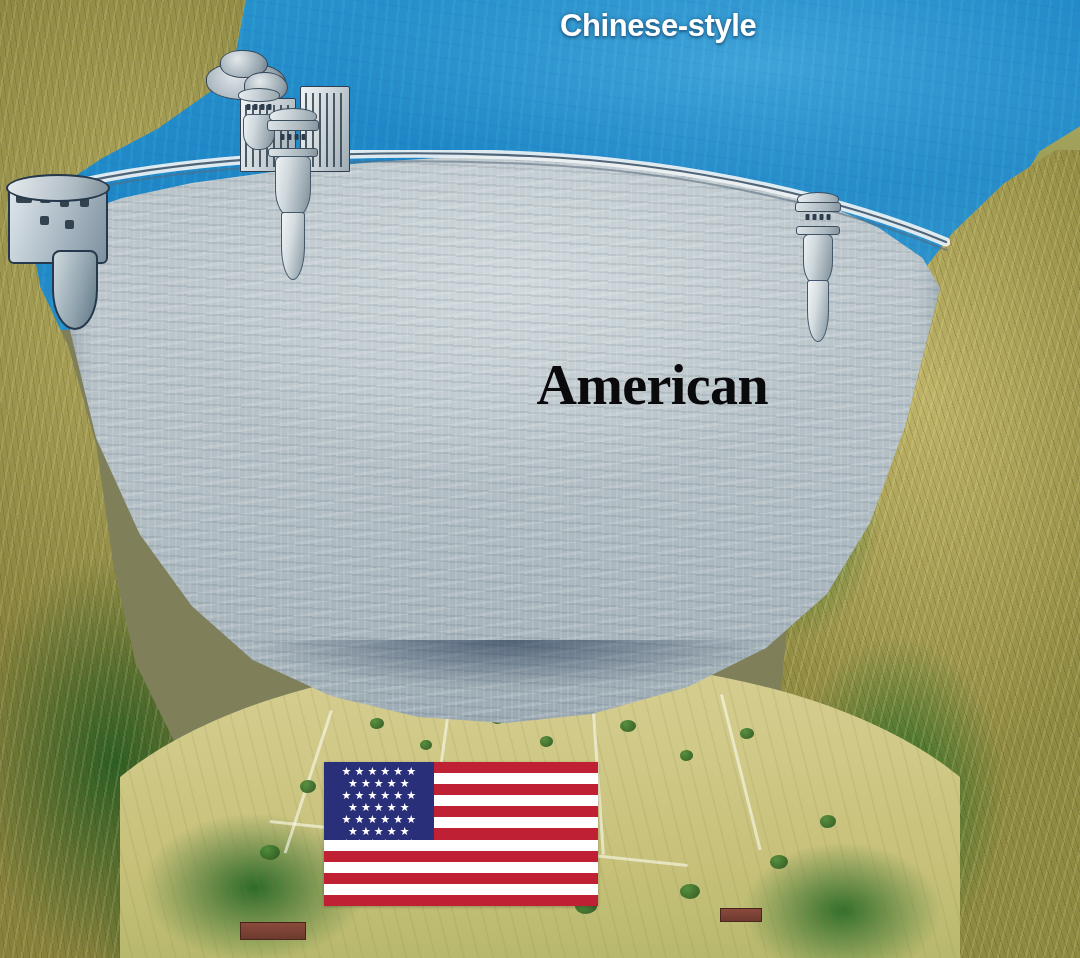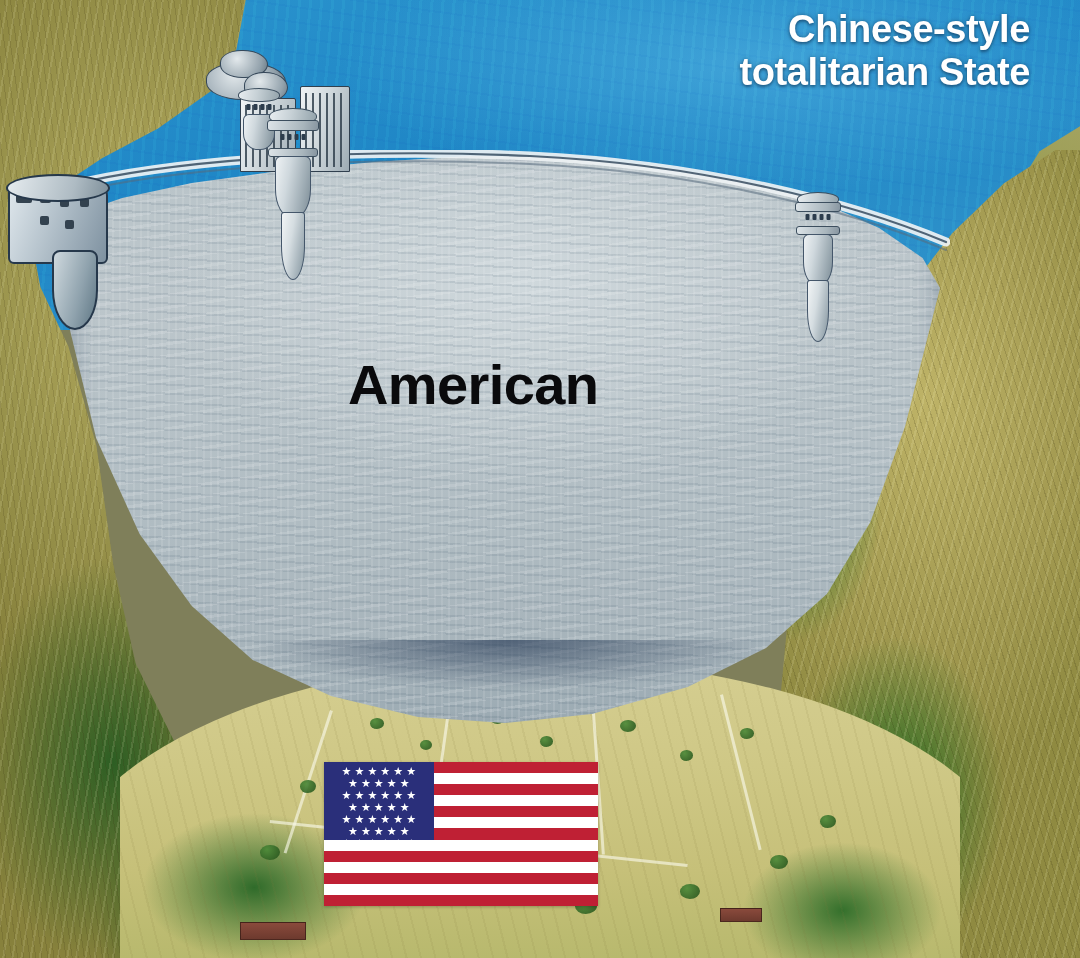--- a/index.html
+++ b/index.html
@@ -215,36 +215,37 @@
     display: flex; flex-direction: column; justify-content: space-between;
   }
 
   
   .caption-top {
     position: absolute;
     left: 560px; top: 8px;
     width: 470px;
     color: #ffffff;
     font-weight: bold;
-    font-size: 38px;
+    font-size: 31px;
     line-height: 1.13;
-    text-align: right;
+    text-align: left;
     letter-spacing: -0.4px;
     text-shadow: 0 0 4px rgba(20,60,95,.55), 0 2px 3px rgba(10,40,70,.45);
   }
   .caption-dam {
     position: absolute;
     left: 348px; top: 340px;
     width: 420px;
     color: #0a0a0c;
     font-weight: bold;
     font-size: 56px;
     line-height: 1.62;
     letter-spacing: -0.6px;
-    text-align: left;
+    text-align: right;
+    font-family: Liberation Serif, serif;
   }
   .caption-dam .line2 { display: block; }
 </style>
 </head>
 <body>
 
 <div id="stage">
 
   <div class="water-blue"></div>
 
@@ -389,20 +390,19 @@
           </div>
         <div class="starrow">
             <span>★ ★ ★ ★ ★ ★</span>
           </div>
       </div>
     </div>
   </div>
 
   <div class="caption-top">
     <div>Chinese-style</div>
-    <div>totalitarian State</div>
   </div>
 
   <div class="caption-dam">
     <div>American</div>
   </div>
 
 </div>
 
 </body></html>

